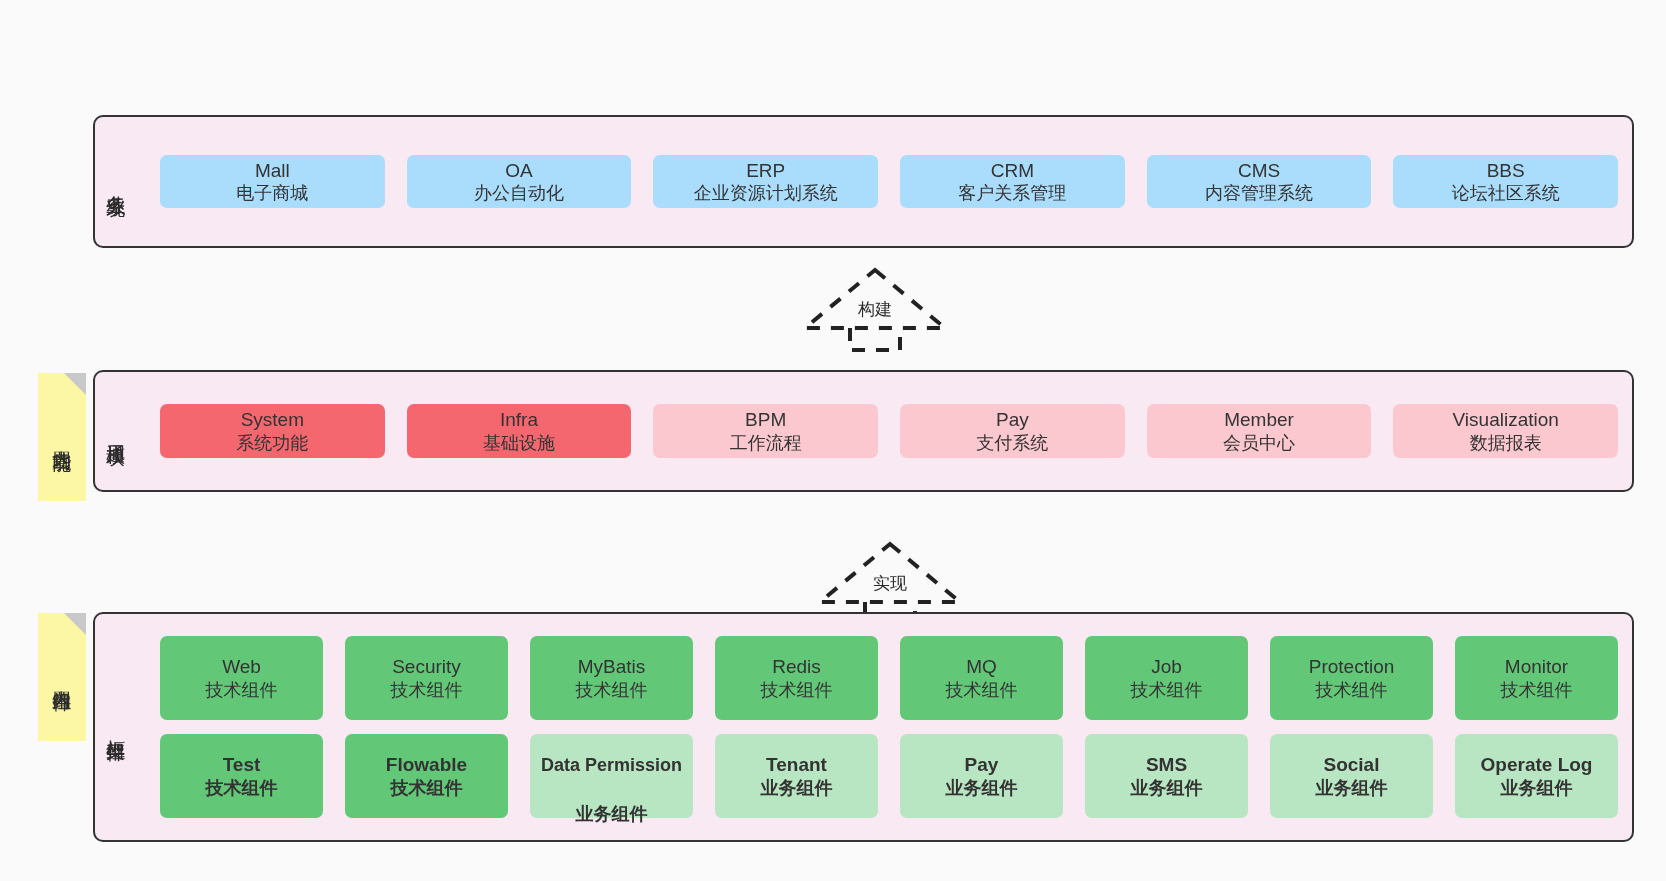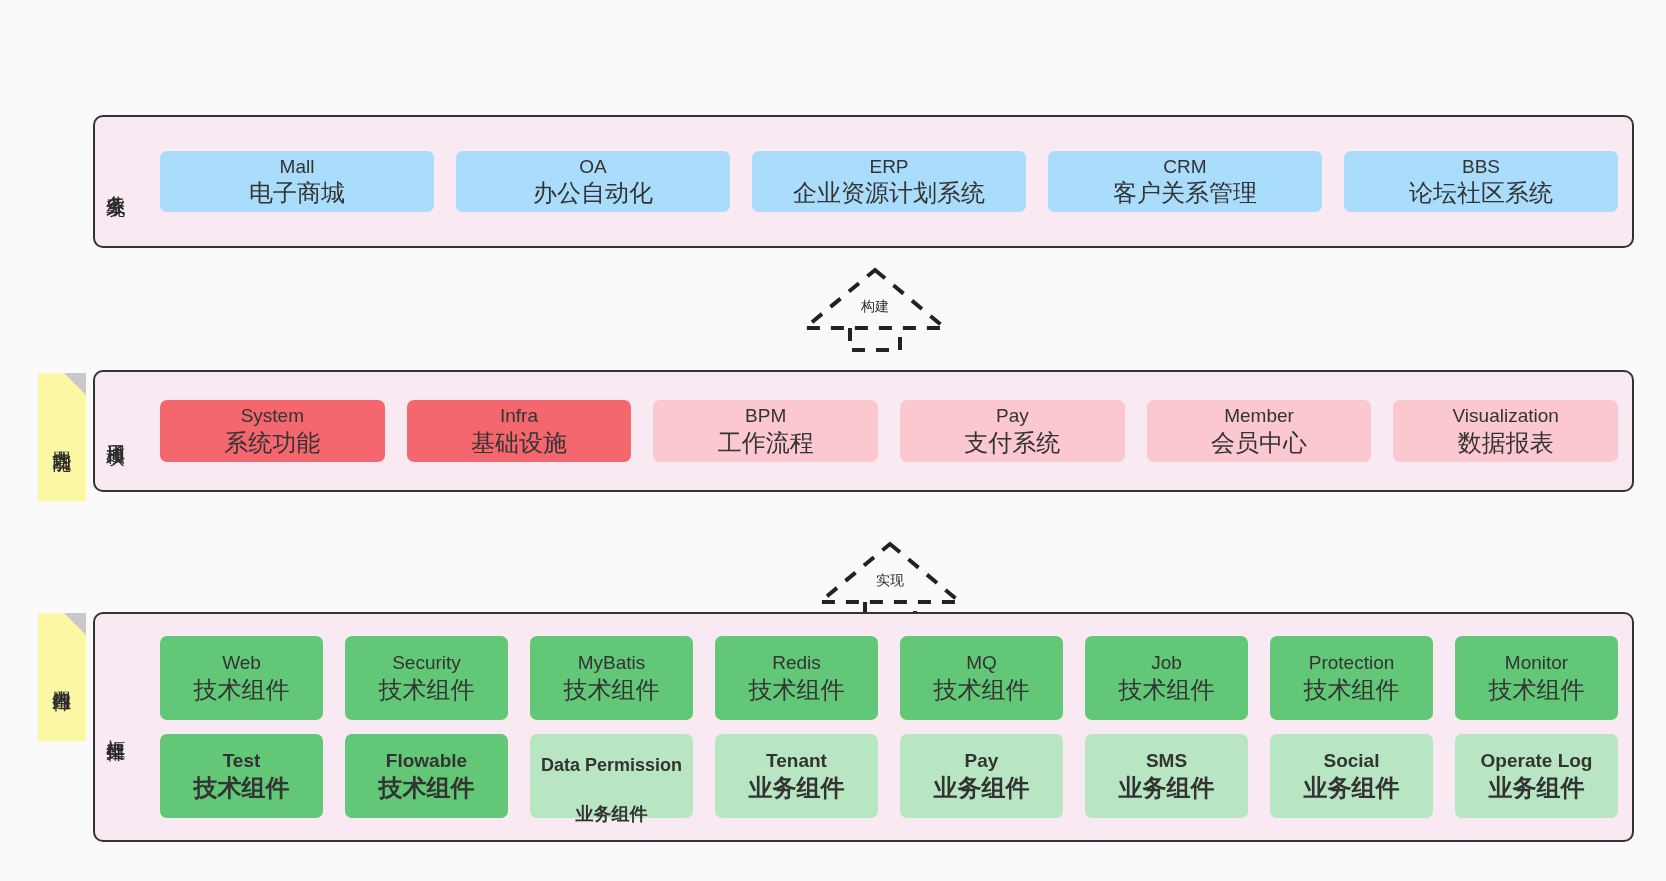--- a/index.html
+++ b/index.html
@@ -59,21 +59,21 @@
     display: flex;
     flex-direction: column;
     align-items: center;
     justify-content: center;
     text-align: center;
     color: #333333;
     line-height: 1.24;
     padding: 4px 6px;
   }
   .card .en { font-size: 19px; }
-  .card .cn { font-size: 24px; }
+  .card .cn { font-size: 18px; }
   .card .en3, .card .cn3 { font-size: 18px; margin-top: 27px; }
 
   
   .c-blue       { background: #aadcfb; }
   .c-red        { background: #f4676f; }
   .c-pink       { background: #fbc8cf; }
   .c-green      { background: #62c878; }
   .c-lightgreen { background: #b8e6c2; }
 
   
@@ -99,21 +99,21 @@
   }
 
   
   .arrow { position: absolute; }
   .arrow svg { display: block; overflow: visible; }
   .arrow .arr-label {
     position: absolute;
     left: 0; right: 0;
     top: 32px;
     text-align: center;
-    font-size: 14px;
+    font-size: 17px;
     color: #2b2b2b;
     pointer-events: none;
   }
 </style>
 </head>
 <body>
 
 <div id="canvas">
 
   <div class="layer" id="layer-business" style="left:93px; top:115px; width:1541px; height:133px;">
@@ -128,20 +128,24 @@
           <span class="en">OA</span>
           <span class="cn">办公自动化</span>
         </div>
         <div class="card c-blue">
           <span class="en">ERP</span>
           <span class="cn">企业资源计划系统</span>
         </div>
         <div class="card c-blue">
           <span class="en">CRM</span>
           <span class="cn">客户关系管理</span>
+        </div>
+        <div class="card c-blue">
+          <span class="en">CMS</span>
+          <span class="cn">内容管理系统</span>
         </div>
         <div class="card c-blue">
           <span class="en">BBS</span>
           <span class="cn">论坛社区系统</span>
         </div>
       </div>
     </div>
   </div>
 
   <div class="arrow" id="arrow-build" style="left:800px; top:266px; width:150px; height:86px;">

